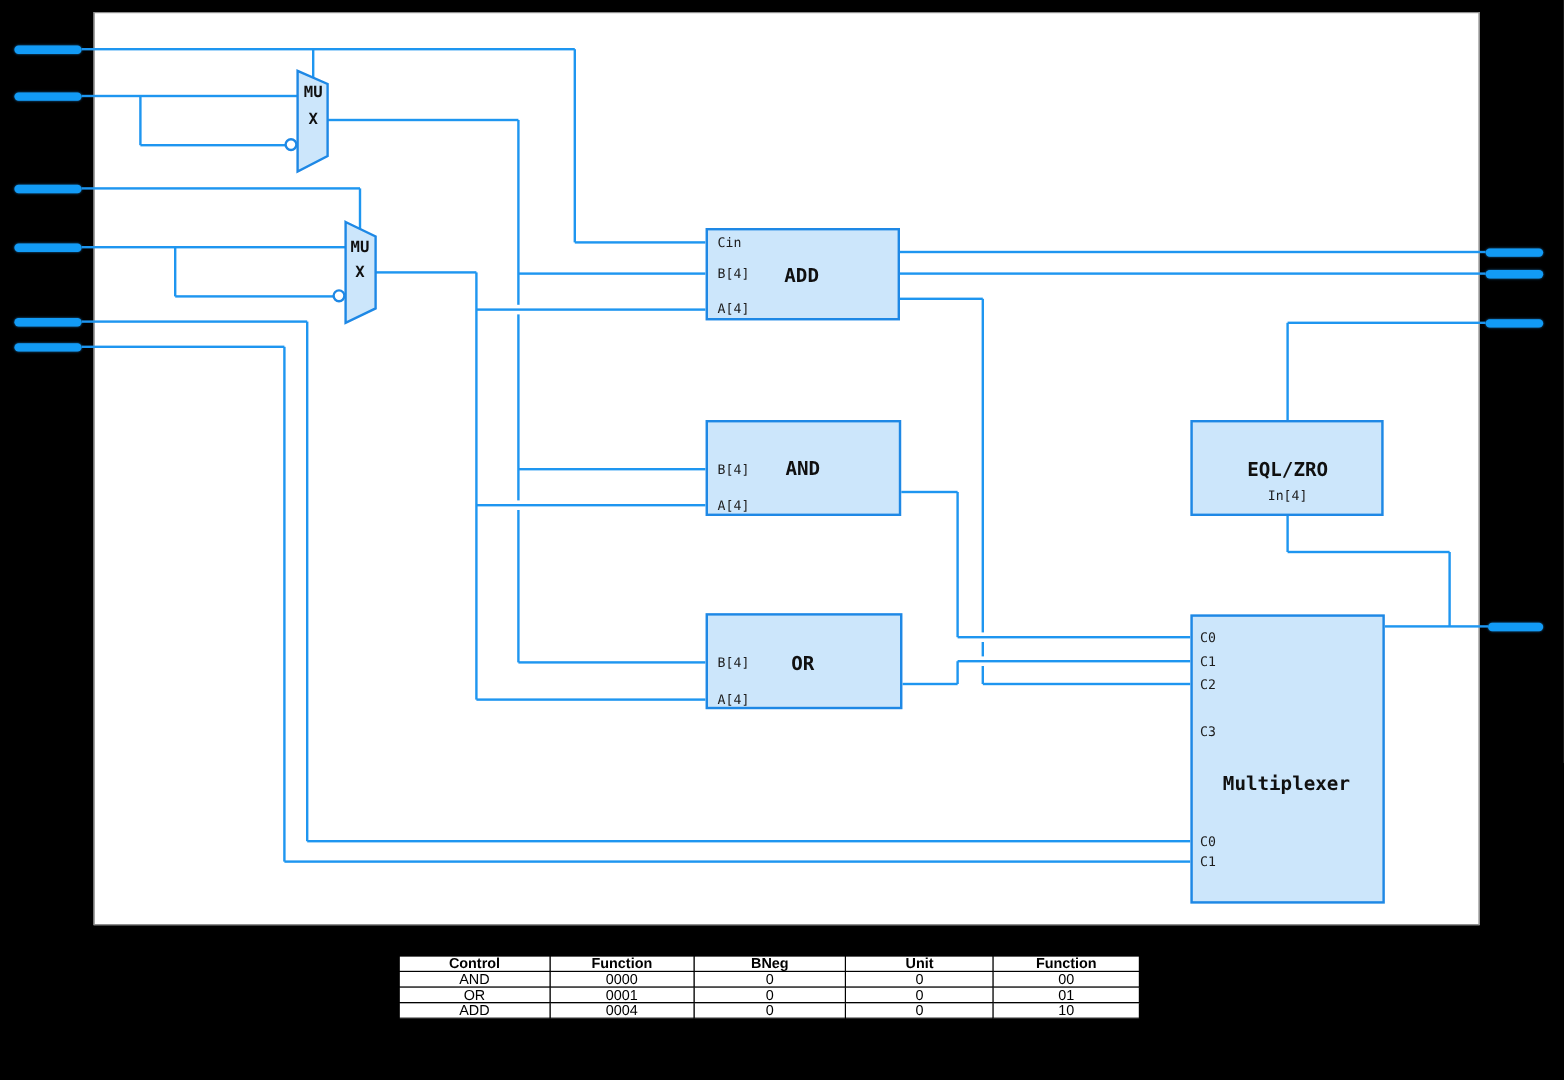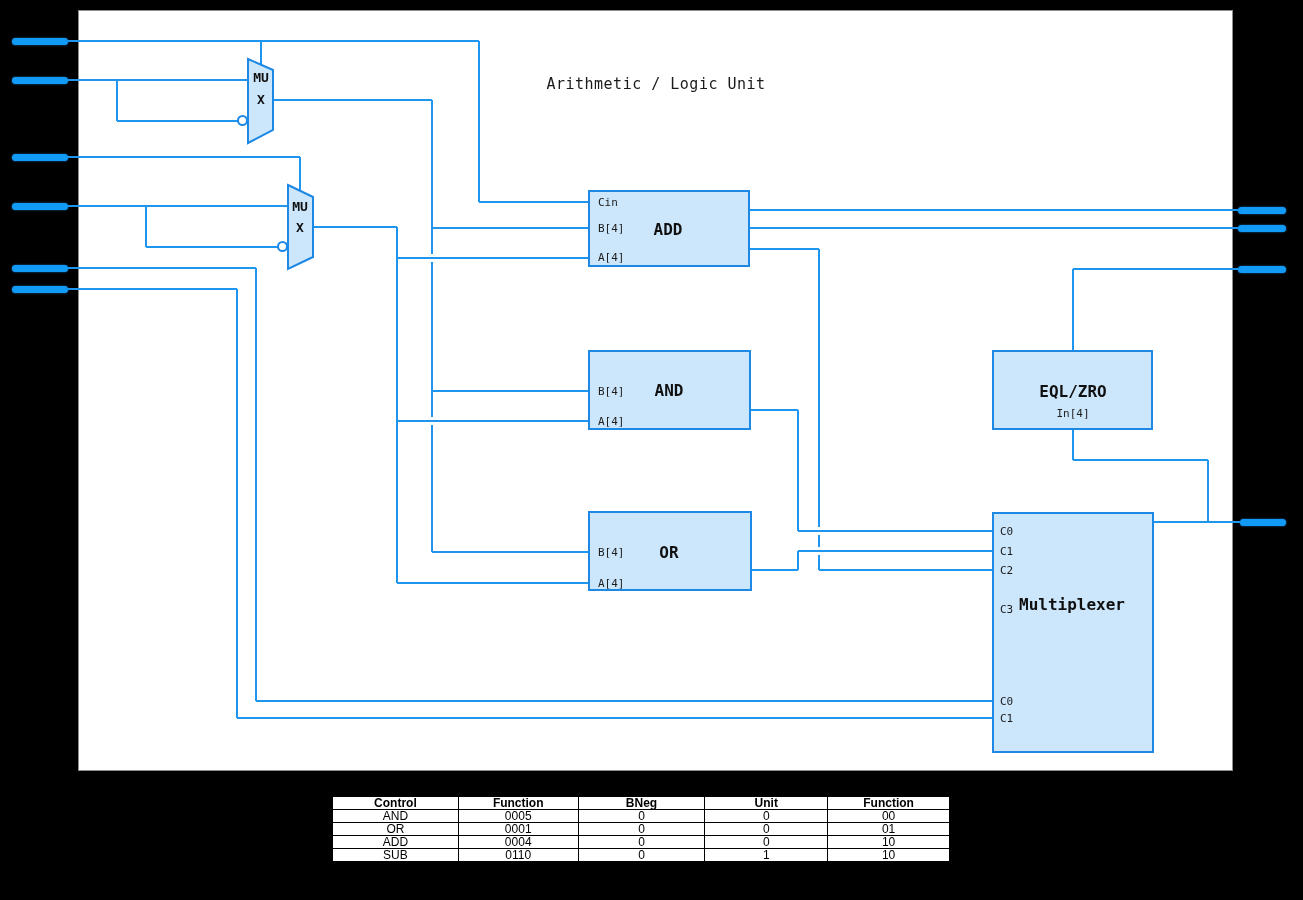--- a/index.html
+++ b/index.html
@@ -90,21 +90,20 @@
       <div class="pin" style="left: 12px; top: 154px; width: 56px;"></div>
       <div class="pin" style="left: 12px; top: 203px; width: 56px;"></div>
       <div class="pin" style="left: 12px; top: 265px; width: 56px;"></div>
       <div class="pin" style="left: 12px; top: 286px; width: 56px;"></div>
       <div class="pin" style="left: 1238px; top: 207px; width: 48px;"></div>
       <div class="pin" style="left: 1238px; top: 225px; width: 48px;"></div>
       <div class="pin" style="left: 1238px; top: 266px; width: 48px;"></div>
       <div class="pin" style="left: 1240px; top: 519px; width: 46px;"></div>
     </div>
 
-  <div class="sheet-title">Arithmetic / Logic Unit</div>
 
   <svg class="mux-svg" style="left:246px;top:57px" width="30" height="90">
     <polygon points="2,2 27,13 27,73 2,86" fill="#CCE6FB" stroke="#1E88E5" stroke-width="2"></polygon>
   </svg>
   <div class="muxtext" style="left:252px;top:67px;line-height:22px">MUX</div>
   <div class="bubble" style="left:237px;top:115px"></div>
 
   <svg class="mux-svg" style="left:286px;top:183px" width="30" height="90">
     <polygon points="2,2 27,14 27,74 2,86" fill="#CCE6FB" stroke="#1E88E5" stroke-width="2"></polygon>
   </svg>
@@ -131,21 +130,21 @@
   <div class="btitle" style="left:1008px;top:382px;width:130px">EQL/ZRO</div>
   <div class="plabel" style="left:1040px;top:407px;width:66px;text-align:center">In[4]</div>
 
   <div class="block" style="left:992px;top:512px;width:162px;height:241px"></div>
   <div class="plabel" style="left:1000px;top:525px">C0</div>
   <div class="plabel" style="left:1000px;top:545px">C1</div>
   <div class="plabel" style="left:1000px;top:564px">C2</div>
   <div class="plabel" style="left:1000px;top:603px">C3</div>
   <div class="plabel" style="left:1000px;top:695px">C0</div>
   <div class="plabel" style="left:1000px;top:712px">C1</div>
-  <div class="btitle" style="left:1007px;top:595px;width:130px">Multiplexer</div>
+  <div class="btitle" style="left:1007px;top:643px;width:130px">Multiplexer</div>
 
   <table class="fn-table">
     <colgroup>
       <col style="width:126px">
         <col style="width:120px">
         <col style="width:127px">
       <col style="width:123px">
         <col style="width:122px">
     </colgroup>
     <thead>
@@ -153,41 +152,34 @@
           <th>Control</th>
           <th>Function</th>
           <th>BNeg</th>
           <th>Unit</th>
           <th>Function</th>
         </tr>
       </thead>
     <tbody id="tbl-body">
         <tr>
           <td>AND</td>
-          <td>0005</td>
+          <td>0000</td>
           <td>0</td>
           <td>0</td>
           <td>00</td>
         </tr>
         <tr>
           <td>OR</td>
           <td>0001</td>
           <td>0</td>
           <td>0</td>
           <td>01</td>
         </tr>
         <tr>
           <td>ADD</td>
           <td>0004</td>
           <td>0</td>
           <td>0</td>
           <td>10</td>
         </tr>
-        <tr>
-          <td>SUB</td>
-          <td>0110</td>
-          <td>0</td>
-          <td>1</td>
-          <td>10</td>
-        </tr>
       </tbody>
   </table>
 </div>
 
 </body></html>

